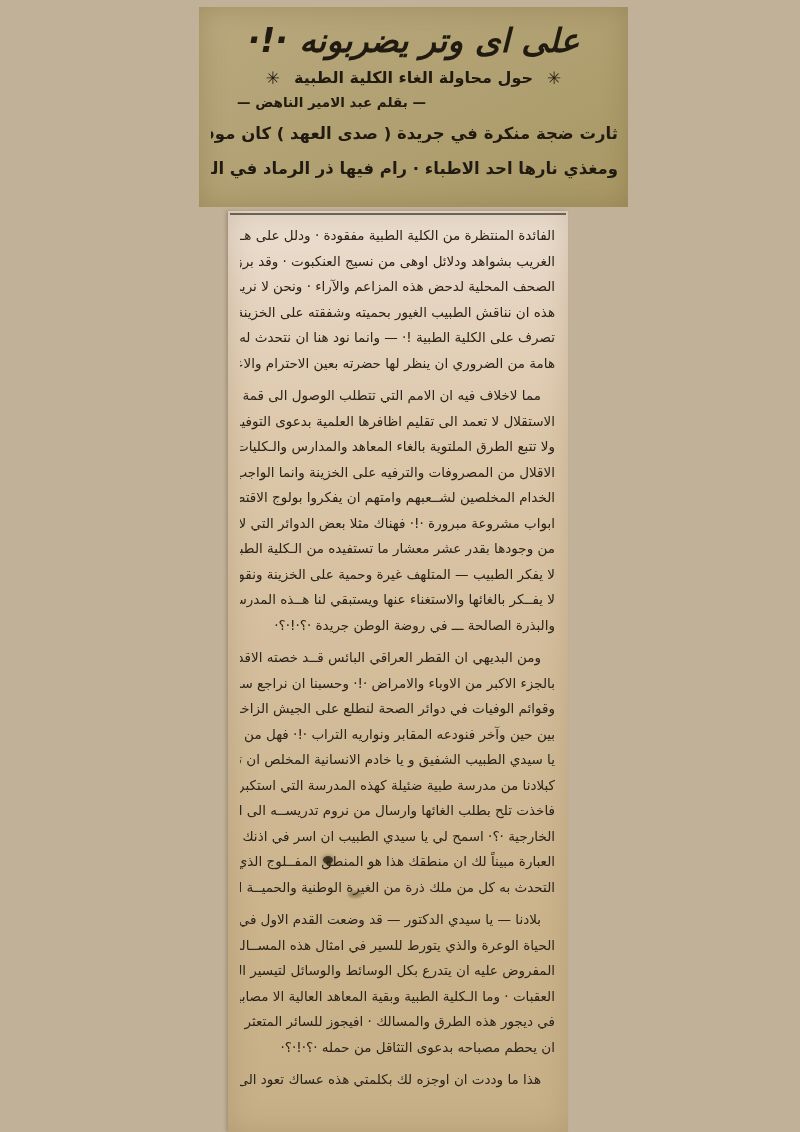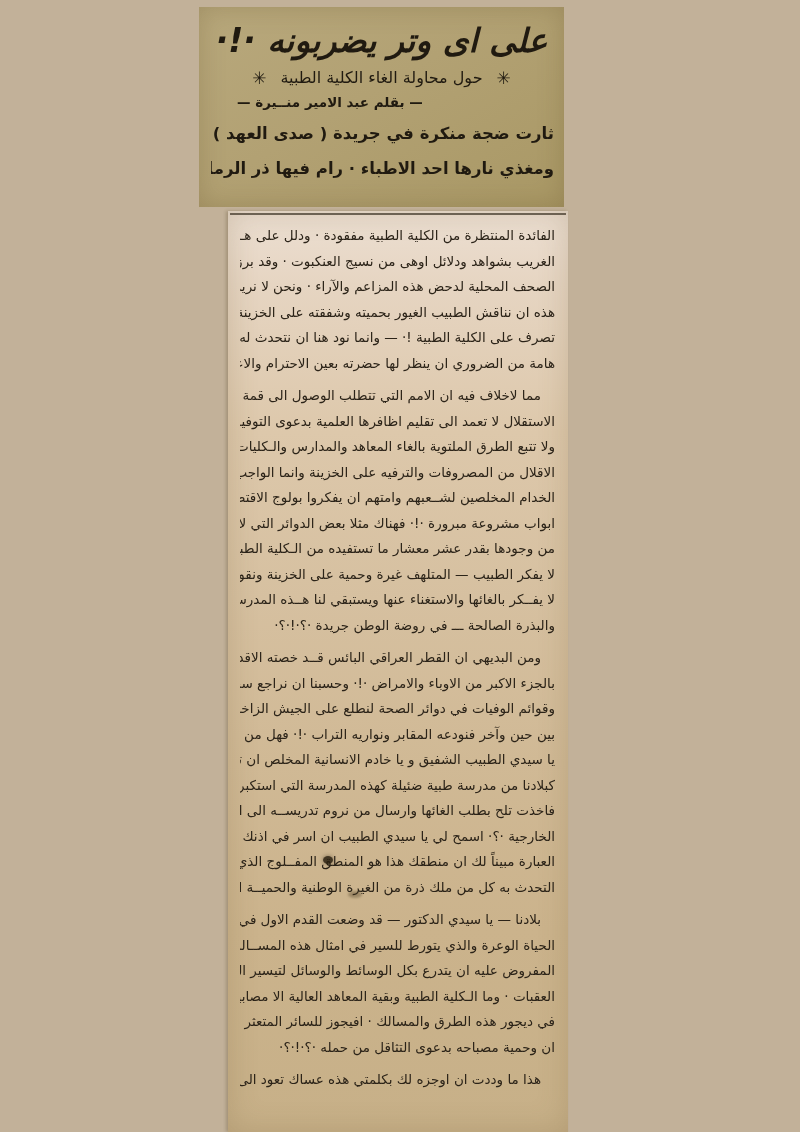--- a/index.html
+++ b/index.html
@@ -4,35 +4,35 @@
 <style>
   html,body{margin:0;padding:0;}
   body{
     width:800px;height:1132px;position:relative;overflow:hidden;
     background:#c2b199;
     font-family:"DejaVu Sans",sans-serif;
     -webkit-font-smoothing:antialiased;
   }
   
   .header-clip{
-    position:absolute;left:199px;top:7px;width:365px;height:200px;
+    position:absolute;left:199px;top:7px;width:429px;height:200px;
     background:linear-gradient(150deg,#b8a87c 0%,#b2a173 45%,#a99865 100%);
     box-shadow:inset 0 0 26px rgba(90,70,30,.25);
     color:#201a10;direction:rtl;overflow:hidden;
   }
   .title{
     margin:14px 8px 0 8px;text-align:center;
     font-size:33px;line-height:40px;font-weight:700;font-style:italic;
     letter-spacing:1px;white-space:nowrap;overflow:hidden;
   }
   .subtitle-row{
     margin-top:7px;display:flex;align-items:center;justify-content:center;gap:14px;
   }
   .star{font-size:17px;line-height:18px;font-style:normal;}
-  .subtitle{font-size:16px;font-weight:400;white-space:nowrap;}
+  .subtitle{font-size:16px;font-weight:700;white-space:nowrap;}
   .byline{
     margin-top:7px;padding-left:38px;text-align:left;
     font-size:13.5px;font-weight:700;white-space:nowrap;
   }
   .intro{margin-top:6px;padding:0 10px 0 12px;}
   .intro-line{
     font-size:16.5px;font-weight:700;line-height:35px;
     text-align:right;white-space:nowrap;overflow:hidden;
   }
   
@@ -65,21 +65,21 @@
 </head>
 <body>
 
 <div class="header-clip">
   <h1 class="title">على اى وتر يضربونه ·!·</h1>
   <div class="subtitle-row">
     <span class="star">✳</span>
     <span class="subtitle">حول محاولة الغاء الكلية الطبية</span>
     <span class="star">✳</span>
   </div>
-  <div class="byline">— بقلم عبد الامير منــيرة —</div>
+  <div class="byline">— بقلم عبد الامير الناهض —</div>
   <div class="intro">
     <div class="intro-line">ثارت ضجة منكرة في جريدة ( صدى العهد ) كان موقد جذوتها</div>
     <div class="intro-line">ومغذي نارها احد الاطباء · رام فيها ذر الرماد في العيون بادعائه ان</div>
   </div>
 </div>
 
 <div class="paper">
   <div class="article-text">
       <div class="para">
         <div class="line first">الفائدة المنتظرة من الكلية الطبية مفقودة · ودلل على هــذا الادعاء</div>
@@ -112,21 +112,21 @@
         <div class="line">الخارجية ·؟· اسمح لي يا سيدي الطبيب ان اسر في اذنك بصــريح</div>
         <div class="line">العبارة مبيناً لك ان منطقك هذا هو المنطق المفــلوج الذي يتجنب</div>
         <div class="line">التحدث به كل من ملك ذرة من الغيرة الوطنية والحميــة القومية ·!·</div>
       </div>
       <div class="para">
         <div class="line first">بلادنا — يا سيدي الدكتور — قد وضعت القدم الاول في مسالك</div>
         <div class="line">الحياة الوعرة والذي يتورط للسير في امثال هذه المســالك من الواجب</div>
         <div class="line">المفروض عليه ان يتدرع بكل الوسائط والوسائل لتيسير المسير واذلال</div>
         <div class="line">العقبات · وما الـكلية الطبية وبقية المعاهد العالية الا مصابيح منــيرة</div>
         <div class="line">في ديجور هذه الطرق والمسالك · افيجوز للسائر المتعثر في حالك الظلام</div>
-        <div class="line">ان وحمية مصباحه بدعوى التثاقل من حمله ·؟·!·؟·</div>
+        <div class="line">ان يحطم مصباحه بدعوى التثاقل من حمله ·؟·!·؟·</div>
       </div>
       <div class="para">
         <div class="line first">هذا ما وددت ان اوجزه لك بكلمتي هذه عساك تعود الى الصواب</div>
         <div class="line">والسلام على من سمع فوعى ·!·</div>
       </div>
     </div>
   <div class="stain stain-1"></div>
   <div class="stain stain-2"></div>
 </div>
 

